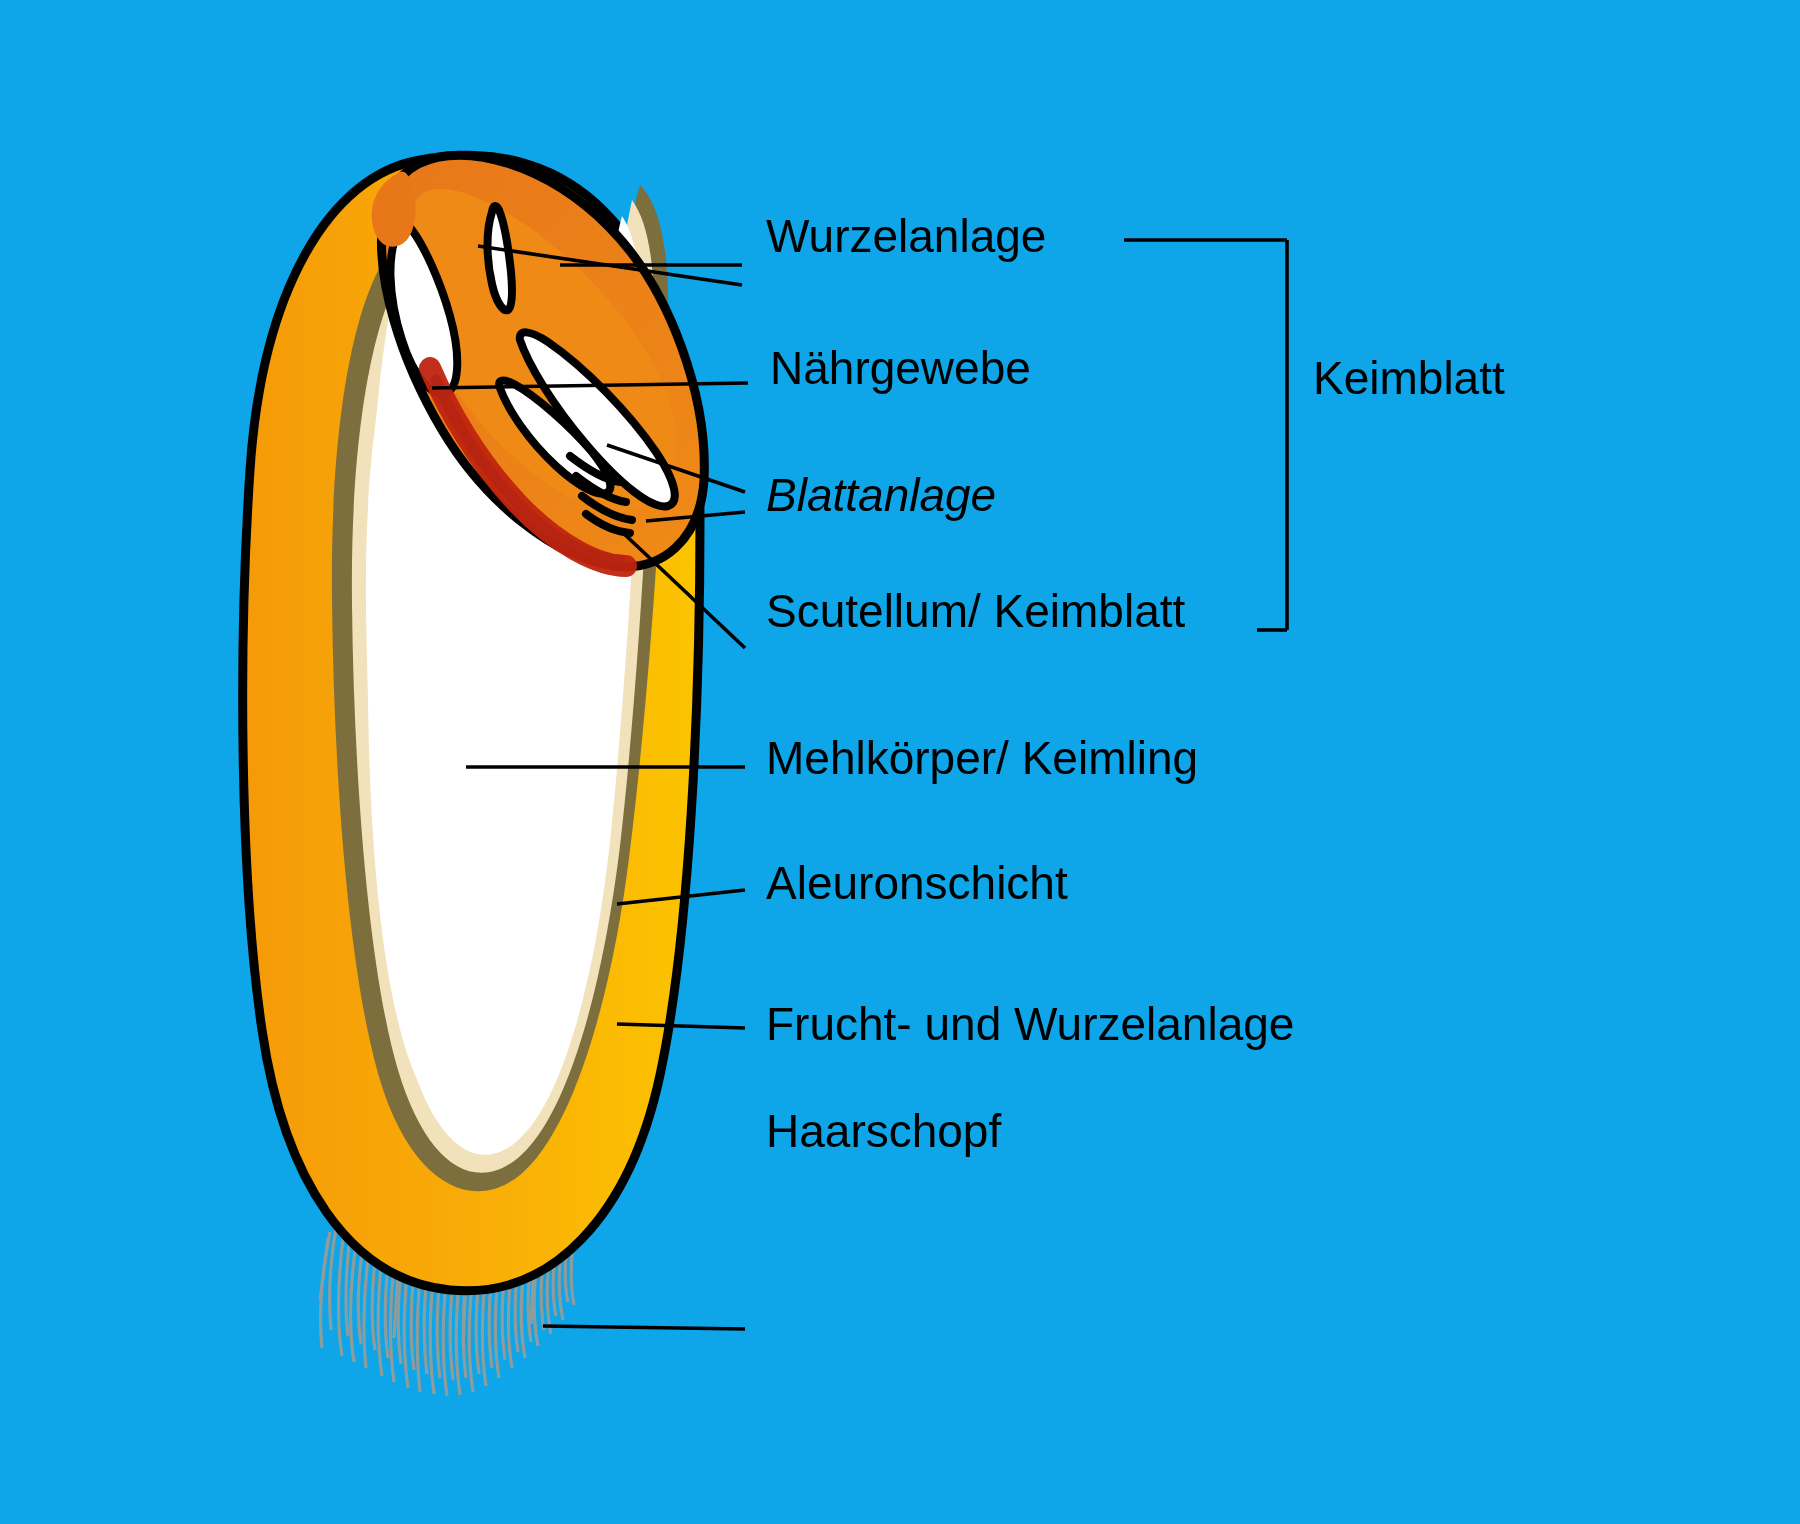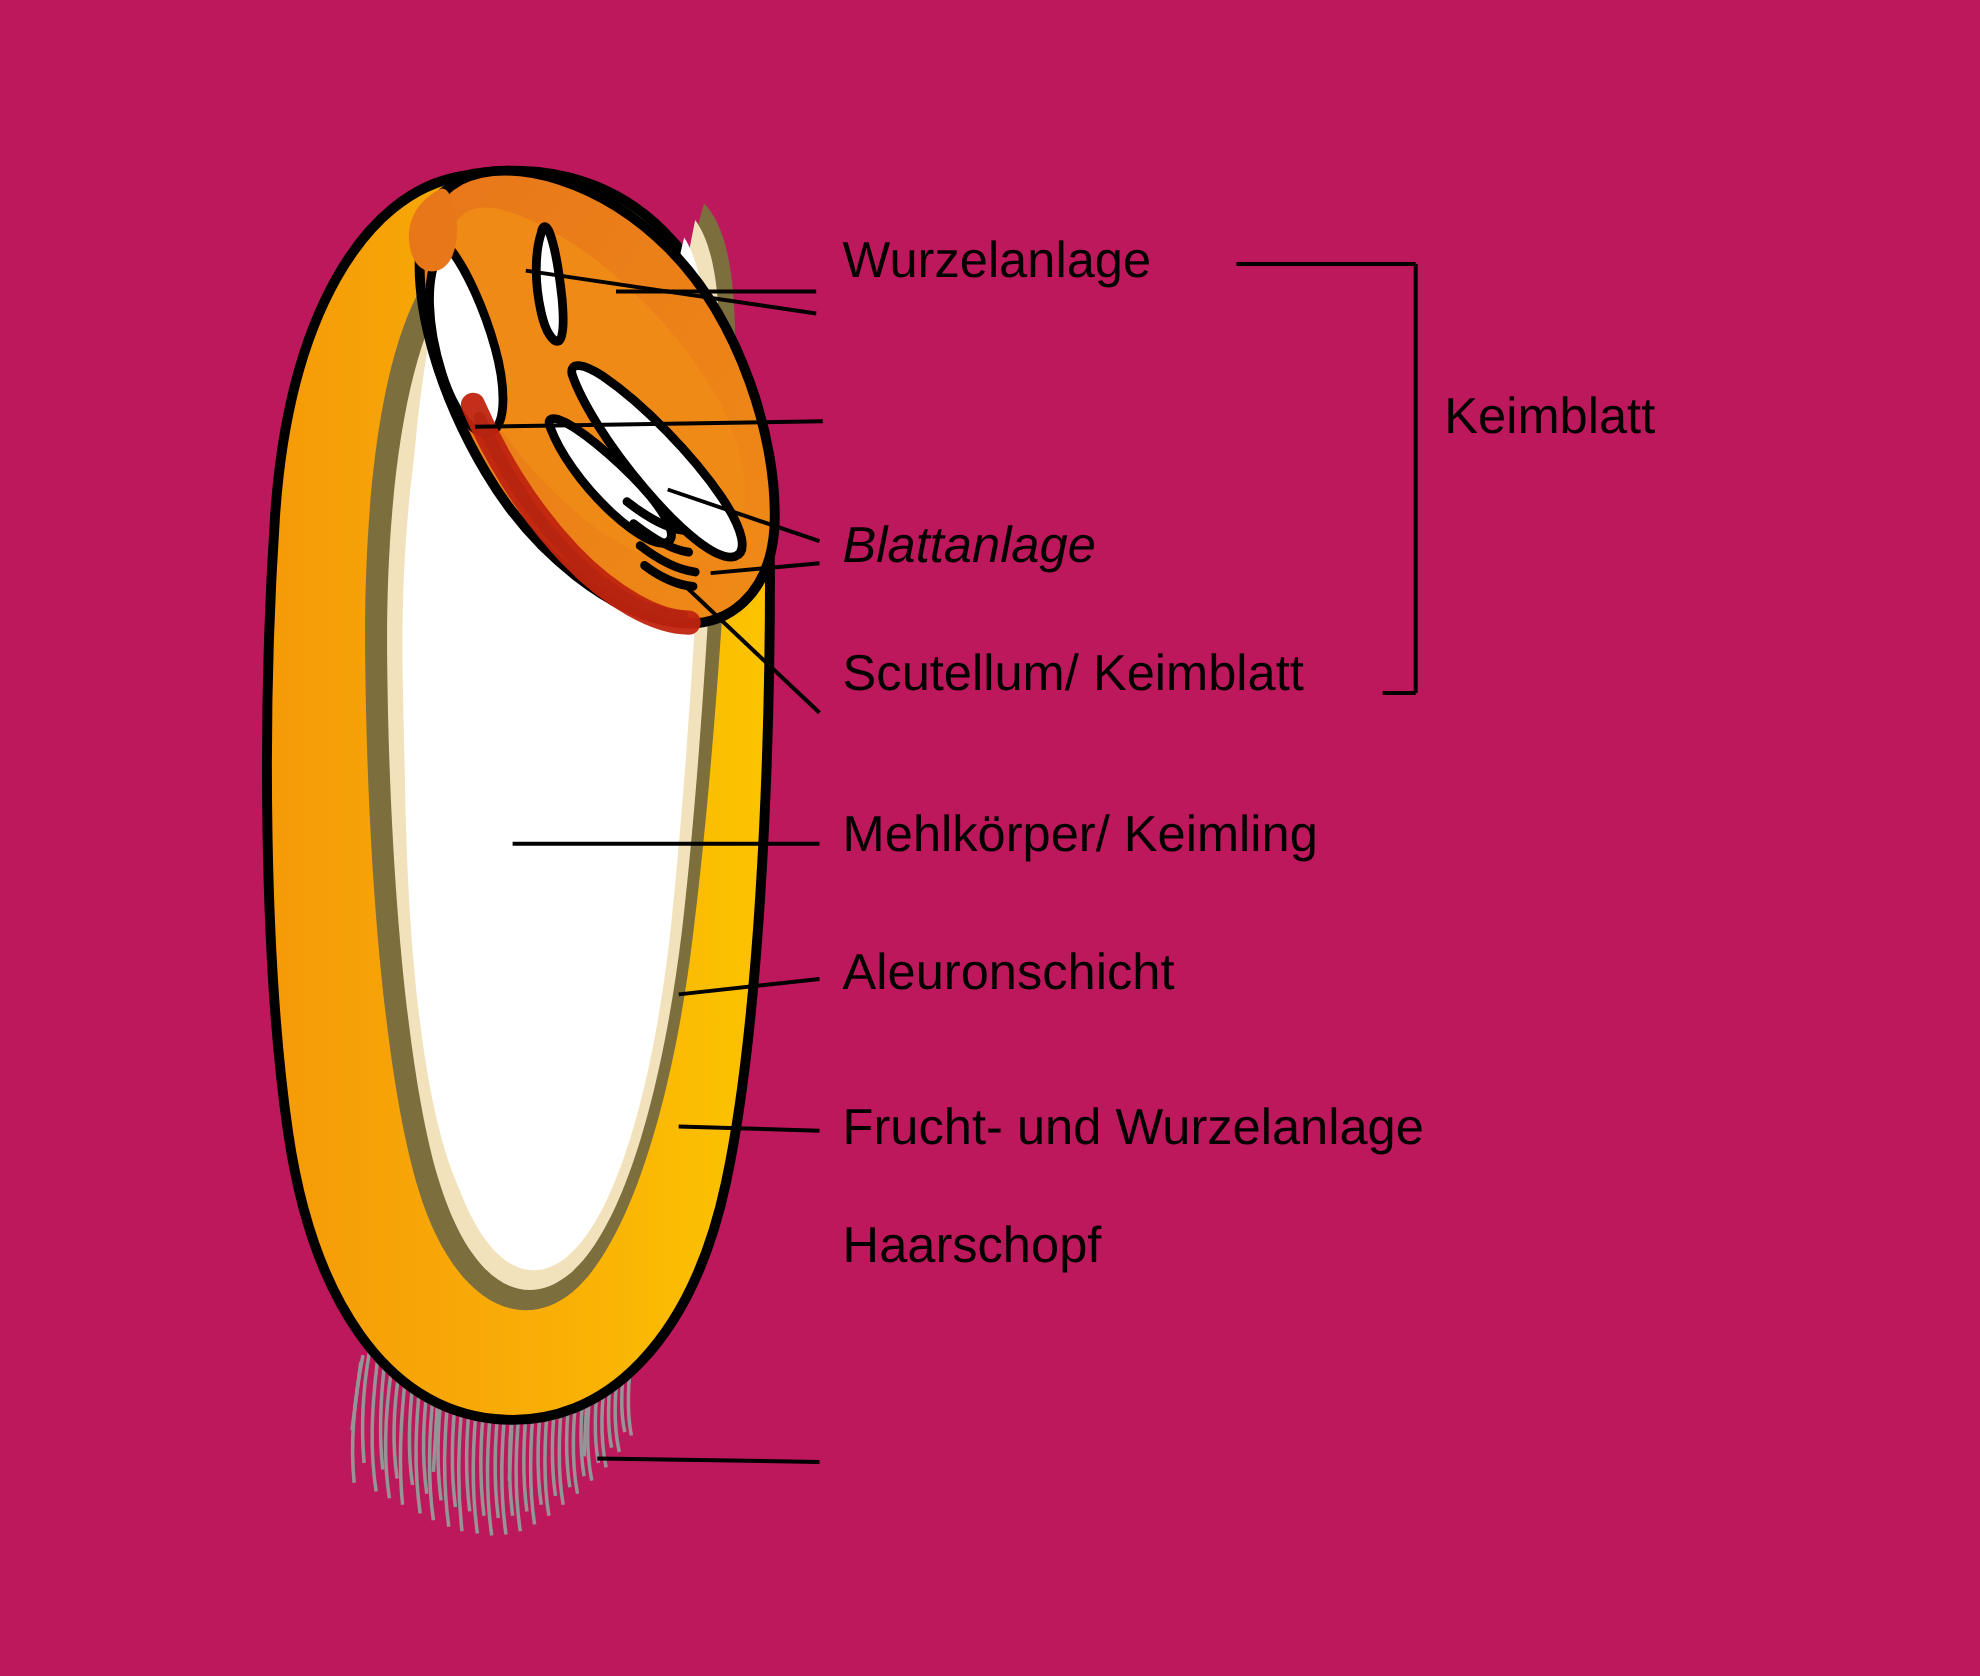--- a/index.html
+++ b/index.html
@@ -10,21 +10,21 @@
   body {
     width: 1800px;
     height: 1524px;
     font-family: "Liberation Sans", sans-serif;
     overflow: hidden;
   }
   #diagram-root {
     position: relative;
     width: 1800px;
     height: 1524px;
-    background: #be185d;
+    background: #0ea5e9;
   }
   #kernel-svg {
     position: absolute;
     left: 0;
     top: 0;
     width: 1800px;
     height: 1524px;
   }
   .label-text {
     position: absolute;
@@ -270,20 +270,21 @@
 
     <g stroke="#000000" stroke-width="3.6" fill="none">
       <line x1="1124" y1="240" x2="1287" y2="240"></line>
       <line x1="1287" y1="240" x2="1287" y2="630"></line>
       <line x1="1257" y1="630" x2="1287" y2="630"></line>
     </g>
   </svg>
 
   <div class="label-text" style="left:766px; top:213px;">Wurzelanlage</div>
 
+  <div class="label-text" style="left:770px; top:345px;">Nährgewebe</div>
 
   <div class="label-text" style="left:766px; top:472px;font-style:italic;">Blattanlage</div>
 
   <div class="label-text" style="left:766px; top:588px;">Scutellum/ Keimblatt</div>
 
   <div class="label-text" style="left:766px; top:735px;">Mehlkörper/ Keimling</div>
 
   <div class="label-text" style="left:766px; top:860px;">Aleuronschicht</div>
 
   <div class="label-text" style="left:766px; top:1001px;">Frucht- und Wurzelanlage</div>

